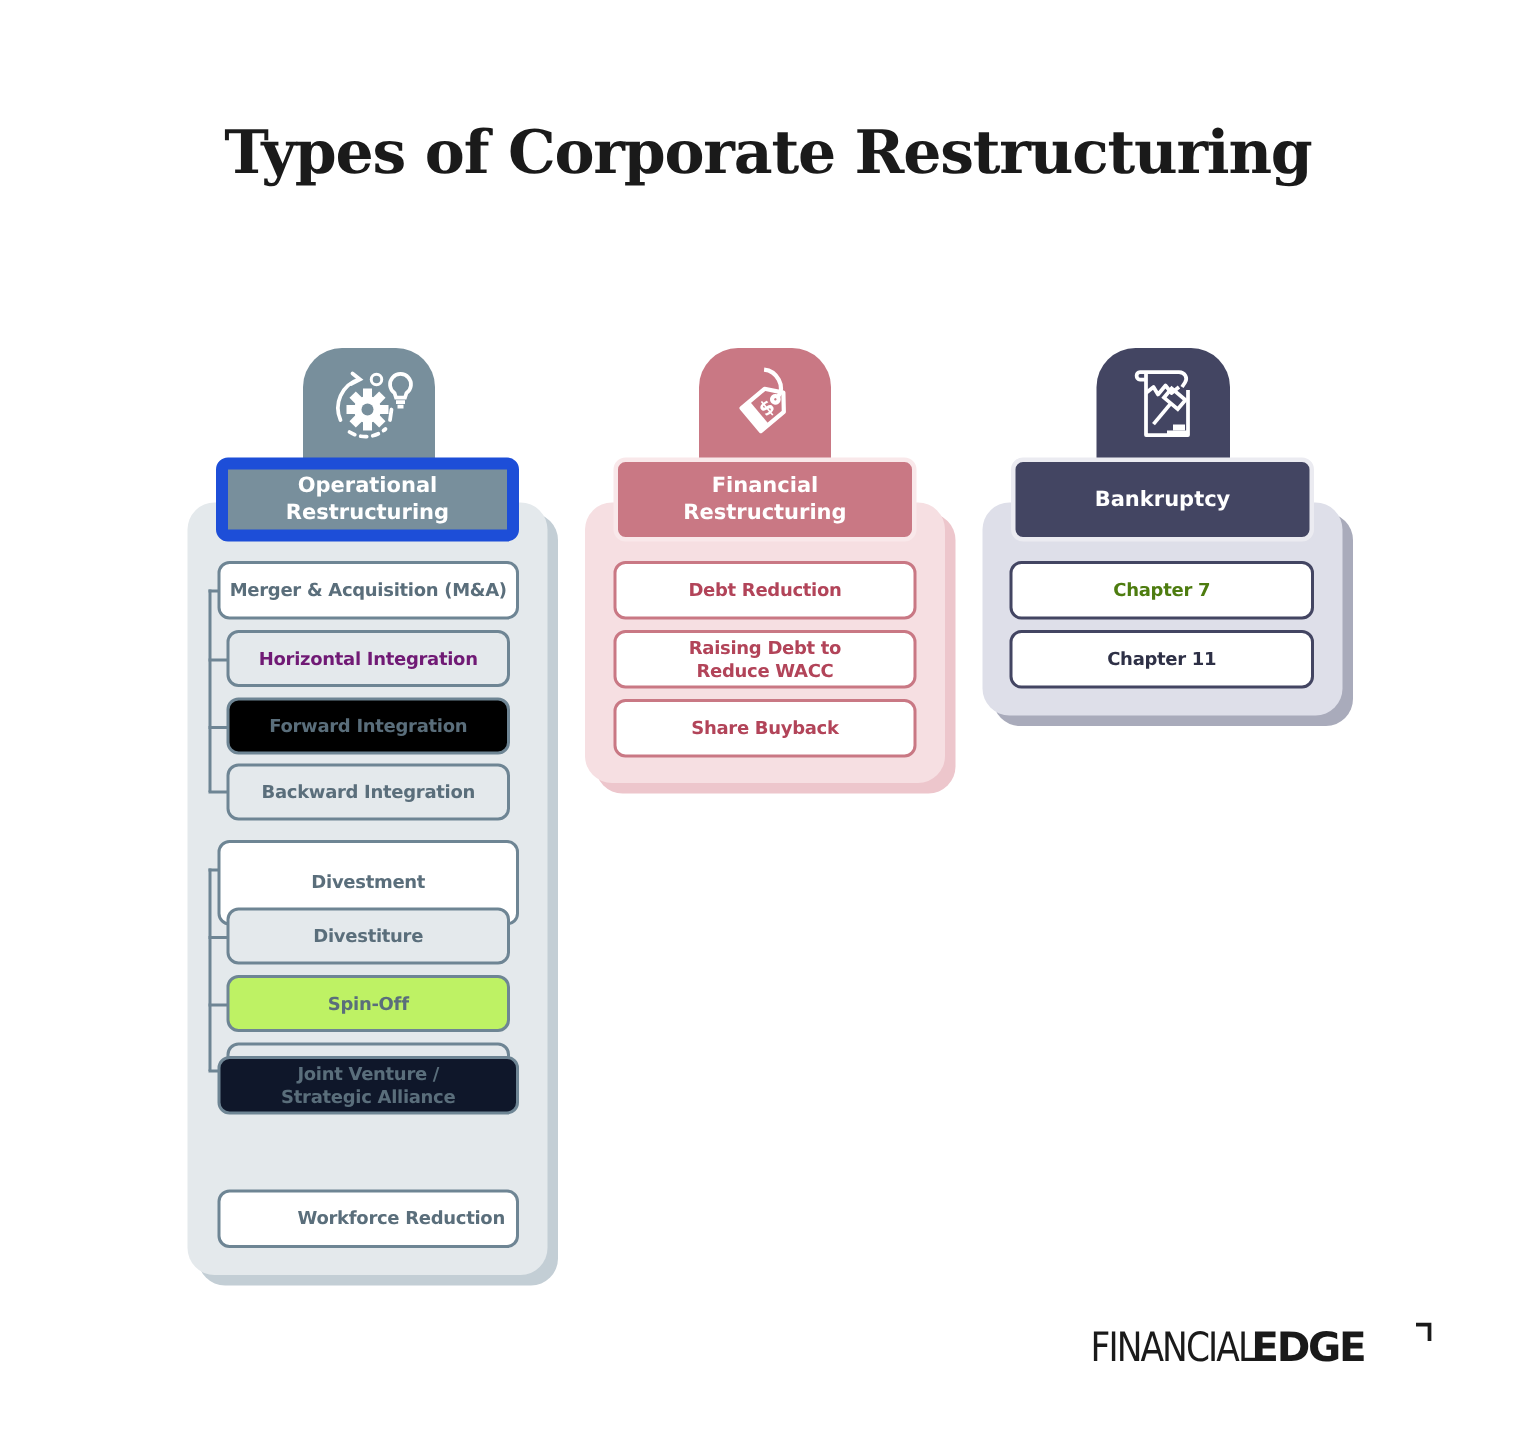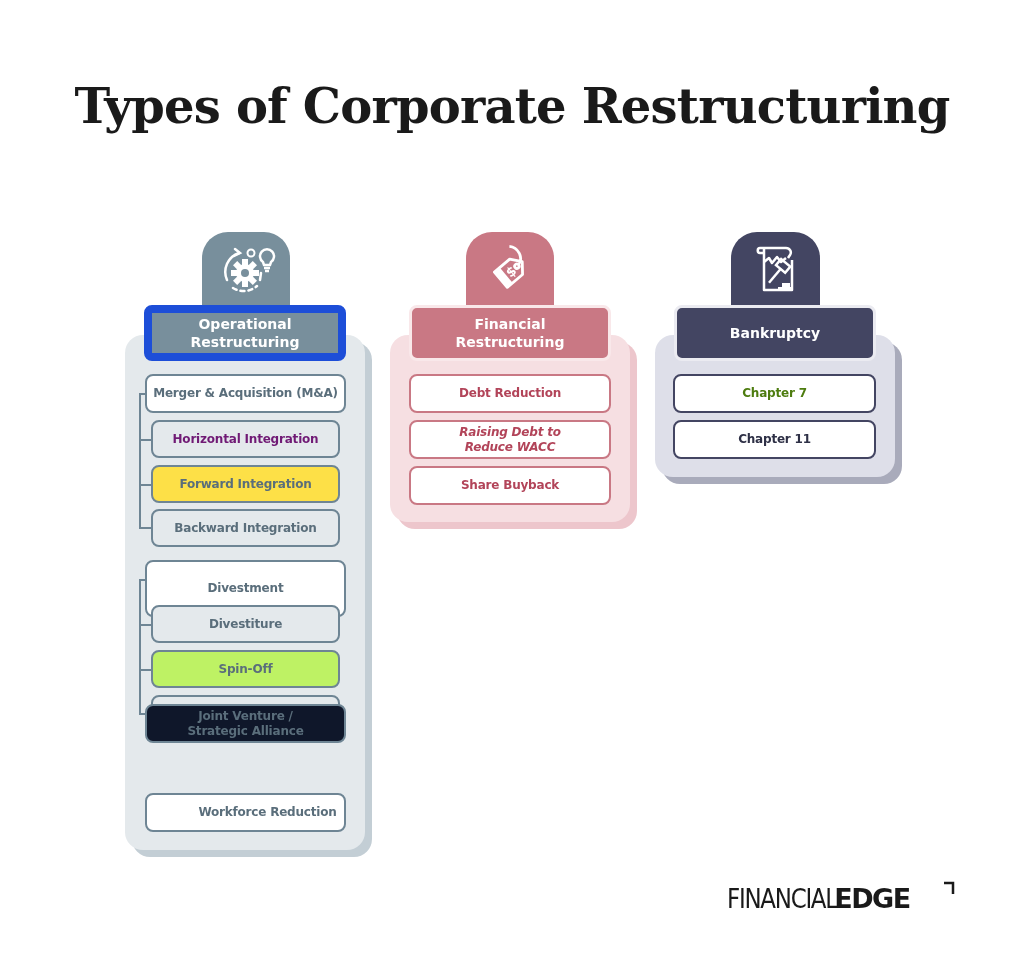--- a/index.html
+++ b/index.html
@@ -1,19 +1,19 @@
 <!DOCTYPE html>
 <html><head>
 <meta charset="utf-8">
 <style>
   html, body { margin:0; padding:0; }
   body { width:1024px; height:969px; background:#ffffff; position:relative; overflow:hidden;
          font-family:"DejaVu Sans", sans-serif; }
   .title { position:absolute; left:0; top:78px; width:1024px; text-align:center;
-           font-family:"DejaVu Serif", serif; font-weight:bold; font-size:48px; color:#1a1a1a;
+           font-family:"DejaVu Serif", serif; font-weight:bold; font-size:40px; color:#1a1a1a;
            letter-spacing:-0.8px; }
   .icon-tab { position:absolute; border-radius:26px 26px 0 0; display:flex; align-items:center; justify-content:center; }
   .panel { position:absolute; border-radius:18px; }
   .panel-shadow { position:absolute; border-radius:18px; }
   .header { position:absolute; border-radius:8px; display:flex; align-items:center; justify-content:center;
             text-align:center; color:#ffffff; font-weight:bold; font-size:14px; line-height:18px; box-sizing:border-box; }
   .item { position:absolute; box-sizing:border-box; border-radius:8px; border:2px solid; display:flex;
           align-items:center; justify-content:center; text-align:center; font-weight:bold; font-size:12px;
           line-height:15px; letter-spacing:-0.2px; }
   .bracket { position:absolute; border-left:2px solid #6e8594; }
@@ -72,21 +72,21 @@
   <div class="tick" style="left:139px; top:624px; width:13px;"></div>
   <div class="tick" style="left:139px; top:669px; width:13px;"></div>
   <div class="tick" style="left:139px; top:713px; width:13px;"></div>
 
   <div class="item" style="left:145px; top:374px; width:201px; height:39px; background:#fff; border-color:#6e8594; color:#5a6e7b;">
     <span>Merger &amp; Acquisition (M&amp;A)</span>
     </div>
   <div class="item" style="left:151px; top:420px; width:189px; height:38px; background:#e4e9ec; border-color:#6e8594; color:#701a75;">
     <span>Horizontal Integration</span>
     </div>
-  <div class="item" style="left:151px; top:465px; width:189px; height:38px; background:#fde047; border-color:#6e8594; color:#5a6e7b;">
+  <div class="item" style="left:151px; top:465px; width:189px; height:38px; background:#000000; border-color:#6e8594; color:#5a6e7b;">
     <span>Forward Integration</span>
     </div>
   <div class="item" style="left:151px; top:509px; width:189px; height:38px; background:#e4e9ec; border-color:#6e8594; color:#5a6e7b;">
     <span>Backward Integration</span>
     </div>
   <div class="item" style="left:145px; top:560px; width:201px; height:57px; background:#fff; border-color:#6e8594; color:#5a6e7b;">
     <span>Divestment</span>
     </div>
   <div class="item" style="left:151px; top:605px; width:189px; height:38px; background:#e4e9ec; border-color:#6e8594; color:#5a6e7b;">
     <span>Divestiture</span>
@@ -120,21 +120,21 @@
     </svg>
   </div>
   <div class="panel-shadow" style="left:397px; top:342px; width:240px; height:187px; background:#edc6cc;"></div>
   <div class="panel" style="left:390px; top:335px; width:240px; height:187px; background:#f6dfe2;"></div>
   <div class="header" style="left:409px; top:305px; width:202px; height:56px; background:#c97884; border:3px solid #f9e8ea;">
     <span style="width:120px;">Financial Restructuring</span>
   </div>
   <div class="item" style="left:409px; top:374px; width:202px; height:39px; background:#fff; border-color:#c97884; color:#b24459;">
     <span>Debt Reduction</span>
     </div>
-  <div class="item" style="left:409px; top:420px; width:202px; height:39px; background:#fff; border-color:#c97884; color:#b24459;font-style:italic;">
+  <div class="item" style="left:409px; top:420px; width:202px; height:39px; background:#fff; border-color:#c97884; color:#b24459;">
     <span style="width:110px;">Raising Debt to Reduce WACC</span>
     </div>
   <div class="item" style="left:409px; top:466px; width:202px; height:39px; background:#fff; border-color:#c97884; color:#b24459;">
     <span>Share Buyback</span>
     </div>
 </div>
 
 <div>
   <div class="icon-tab" style="left:731px; top:232px; width:89px; height:76px; background:#434562;">
     <svg width="56" height="60" viewBox="0 0 56 60">

